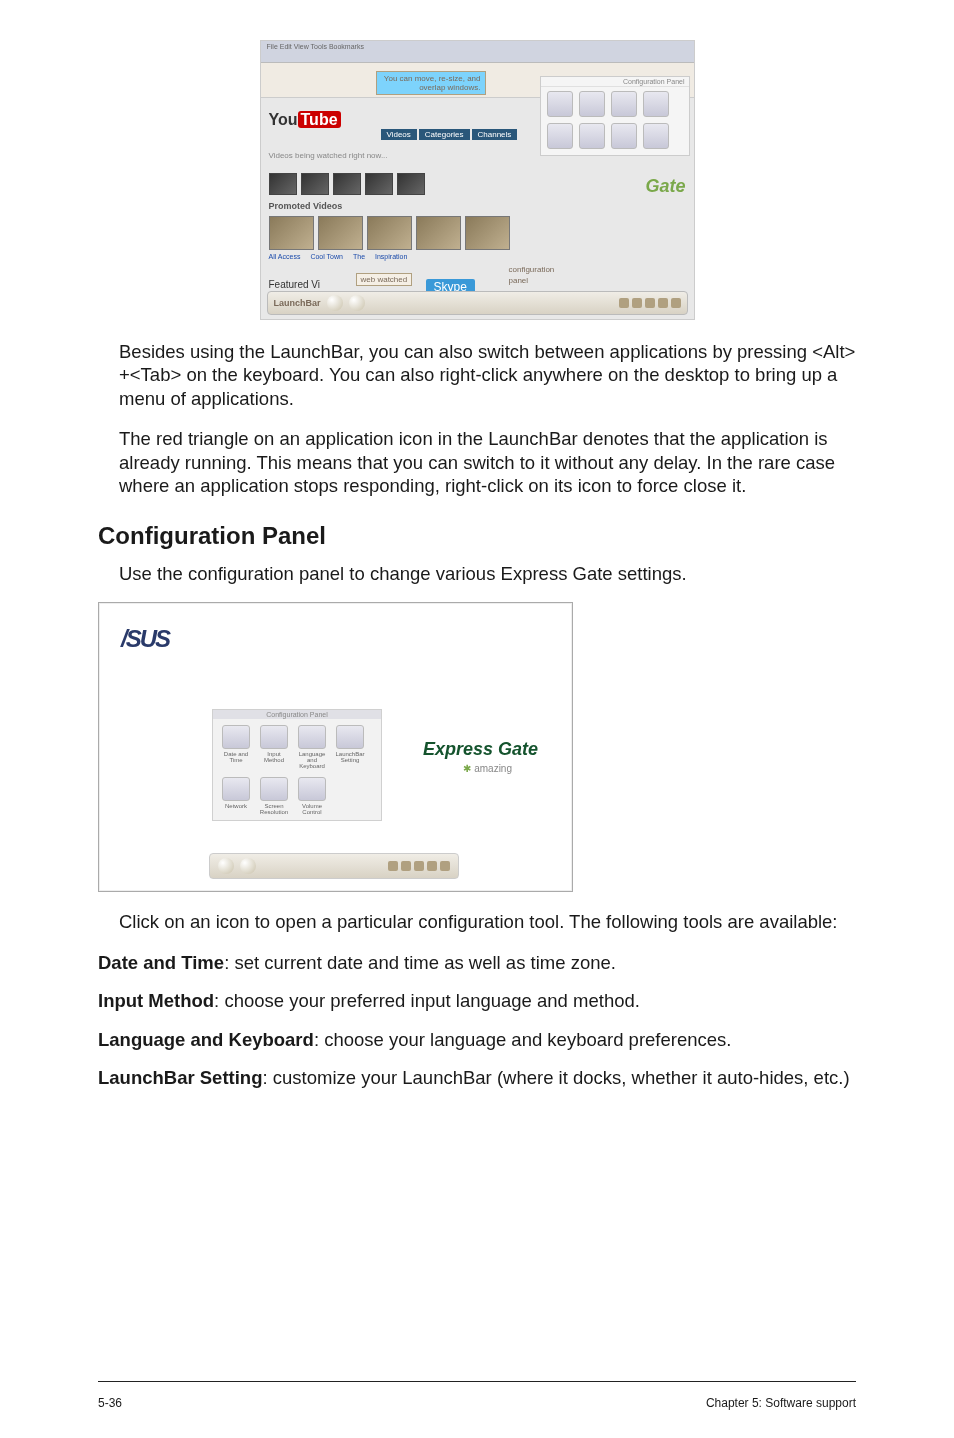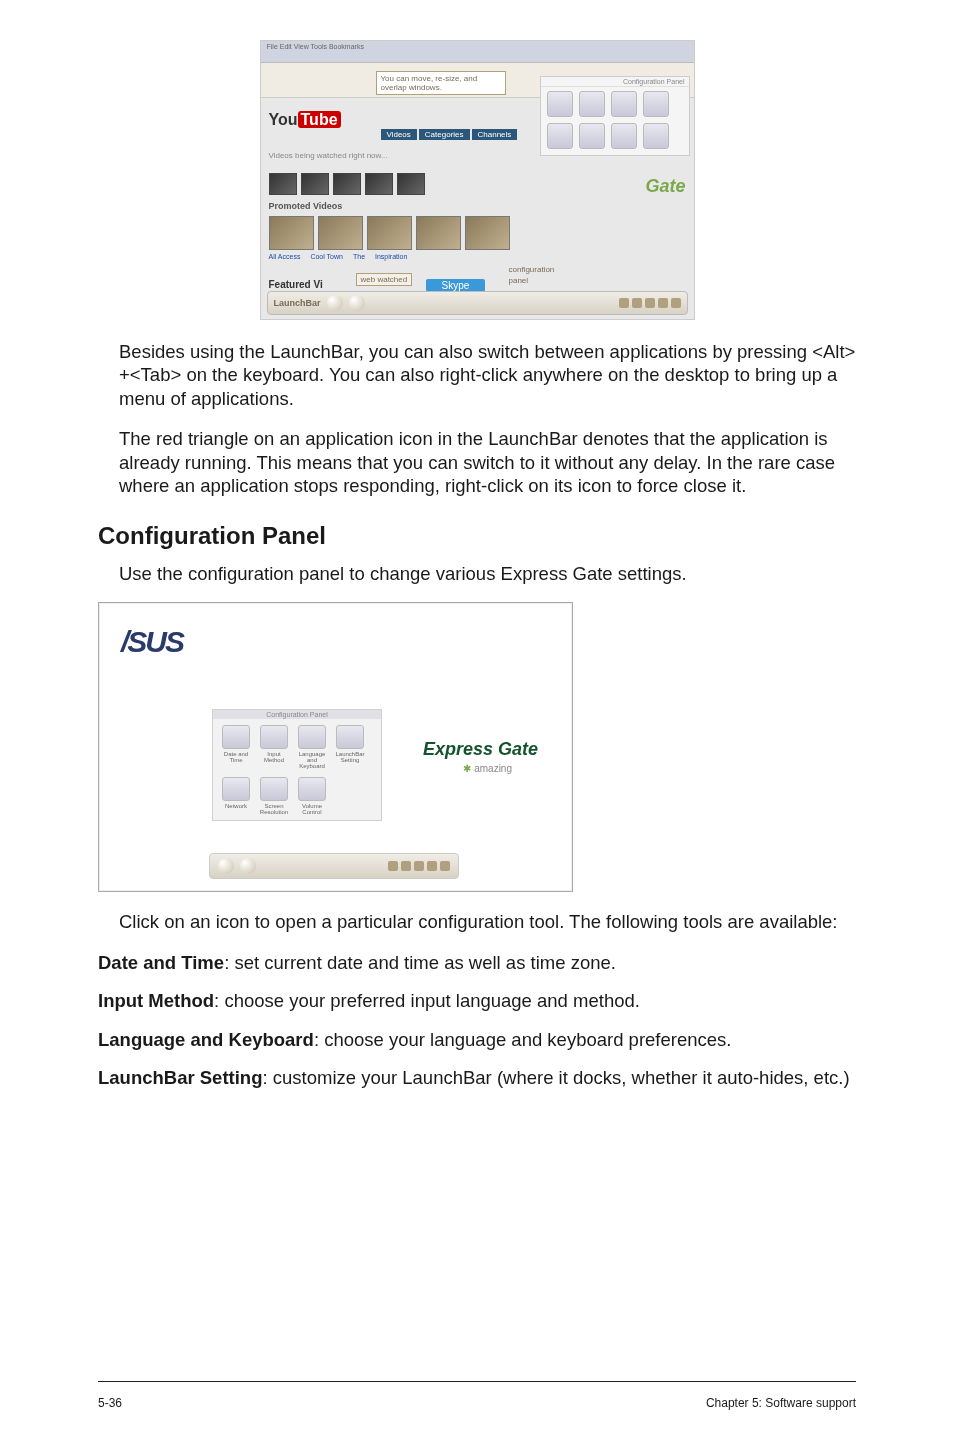--- a/index.html
+++ b/index.html
@@ -18,42 +18,42 @@
       width: 435px;
       height: 280px;
       position: relative;
       background: #e8e8e8;
       border: 1px solid #ccc;
       overflow: hidden;
     }
     .figure1 .topbar { height: 22px; background:#d0d4e0; border-bottom:1px solid #bbb; font-size:7px; color:#666; padding:2px 6px;}
     .figure1 .browser-top { background:#f0ebe3; height:35px; border-bottom:1px solid #ccc; position:relative;}
     .figure1 .callout1 {
-      position:absolute; left:115px; top:8px; width:130px; font-size:8px; color:#7a6a5a;
-      border:1px solid #b0a080; padding:2px 4px; background:#ffffff;
-      text-align:left;
+      position:absolute; left:115px; top:8px; width:110px; font-size:8px; color:#7a6a5a;
+      border:1px solid #b0a080; padding:2px 4px; background:#7dd3fc;
+      text-align:right;
     }
     .figure1 .yt {
       position:absolute; left:8px; top:70px;
     }
     .figure1 .yt span.you { font-weight:bold; font-size:16px; color:#333;}
     .figure1 .yt span.tube { font-weight:bold; font-size:16px; color:#fff; background:#c00; padding:0 3px; border-radius:3px;text-align:right;}
     .figure1 .yttabs { position:absolute; left:120px; top:88px; display:flex; gap:2px;align-items:center;}
     .figure1 .yttabs div { font-size:8px; color:#fff; background:#2a577a; padding:1px 6px;}
     .figure1 .ytsub { position:absolute; left:8px; top:110px; font-size:8px; color:#888;}
     .figure1 .thumbrow { position:absolute; left:8px; top:132px; display:flex; gap:4px;}
     .figure1 .thumbrow div { width:28px; height:22px; background:linear-gradient(135deg,#333,#666); border:1px solid #444;}
     .figure1 .promoted { position:absolute; left:8px; top:160px; font-size:9px; color:#555; font-weight:bold;}
     .figure1 .thumbrow2 { position:absolute; left:8px; top:175px; display:flex; gap:4px;}
     .figure1 .thumbrow2 div { width:45px; height:34px; background:linear-gradient(135deg,#8a7a5a,#c0b090); border:1px solid #777;}
     .figure1 .bluelinks { position:absolute; left:8px; top:212px; display:flex; gap:10px;}
     .figure1 .bluelinks span { font-size:7px; color:#1a4aaa;}
-    .figure1 .featured { position:absolute; left:8px; top:238px; font-size:10px; color:#333; font-weight:bold;}
+    .figure1 .featured { position:absolute; left:8px; top:238px; font-size:10px; color:#333; font-weight:normal;}
     .figure1 .bgcallout { position:absolute; left:95px; top:232px; font-size:8px; color:#7a6a5a; border:1px solid #b0a080; padding:1px 4px; background:#f5efe5;}
-    .figure1 .skypebtn { position:absolute; left:165px; top:238px; font-size:10px; color:#fff; background:#3a99d8; padding:1px 16px; border-radius:2px;}
+    .figure1 .skypebtn { position:absolute; left:165px; top:238px; font-size:12px; color:#fff; background:#3a99d8; padding:1px 8px; border-radius:2px;}
     .figure1 .lbcallout { position:absolute; left:148px; top:255px; font-size:7px; color:#7a6a5a;}
     .figure1 .configpanel {
       position:absolute; right:4px; top:35px; width:150px; height:80px;
       background:#f5f5f5; border:1px solid #ccc;
     }
     .figure1 .configpanel .hdr { font-size:7px; color:#888; text-align:right; padding:1px 4px; border-bottom:1px solid #e0e0e0;}
     .figure1 .configpanel .icons { display:flex; flex-wrap:wrap; gap:6px; padding:4px 6px;}
     .figure1 .configpanel .icons div { width:26px; height:26px; background:linear-gradient(#e8e8f0,#c8c8d8); border:1px solid #bbb; border-radius:3px;}
     .figure1 .gate { position:absolute; right:8px; top:135px; font-size:18px; font-weight:bold; font-style:italic; color:#7aa84a;}
     .figure1 .confcallout1 { position:absolute; left:248px; top:224px; font-size:8px; color:#7a6a5a;}
@@ -85,21 +85,21 @@
       display:block;
       margin: 6px 0 18px 0;
       width: 475px;
       height: 290px;
       background:#fff;
       border:1px solid #aaa;
       position:relative;
       box-shadow:0 0 0 1px #eee inset;
     }
     .figure2 .asus {
-      position:absolute; left:22px; top:22px; font-size:30px; font-weight:bold; font-style:italic;
+      position:absolute; left:22px; top:22px; font-size:24px; font-weight:bold; font-style:italic;
       color:#2a3a6a; letter-spacing:-2px;
     }
     .figure2 .panelbox {
       position:absolute; left:113px; top:106px; width:170px; height:112px;
       background:#f2f2f2; border:1px solid #d0d0d0;
     }
     .figure2 .panelbox .phdr { font-size:7px; color:#888; text-align:center; background:#e0e0e6; padding:1px 0;}
     .figure2 .panelbox .picons { display:flex; flex-wrap:wrap; gap:8px; padding:6px 8px;}
     .figure2 .panelbox .picons .pi { width:30px; text-align:center;}
     .figure2 .panelbox .picons .pi .box { width:28px; height:24px; background:linear-gradient(#e8e8f0,#c8c8d8); border:1px solid #bbb; border-radius:3px; margin:0 auto;}

